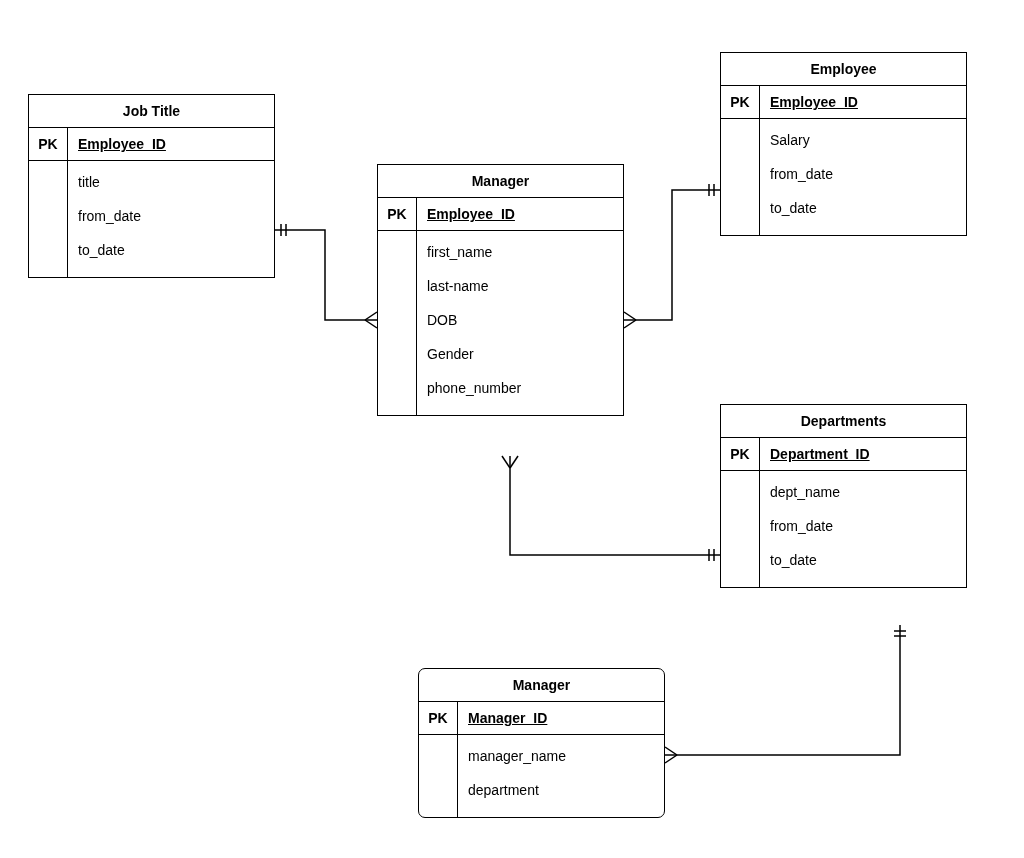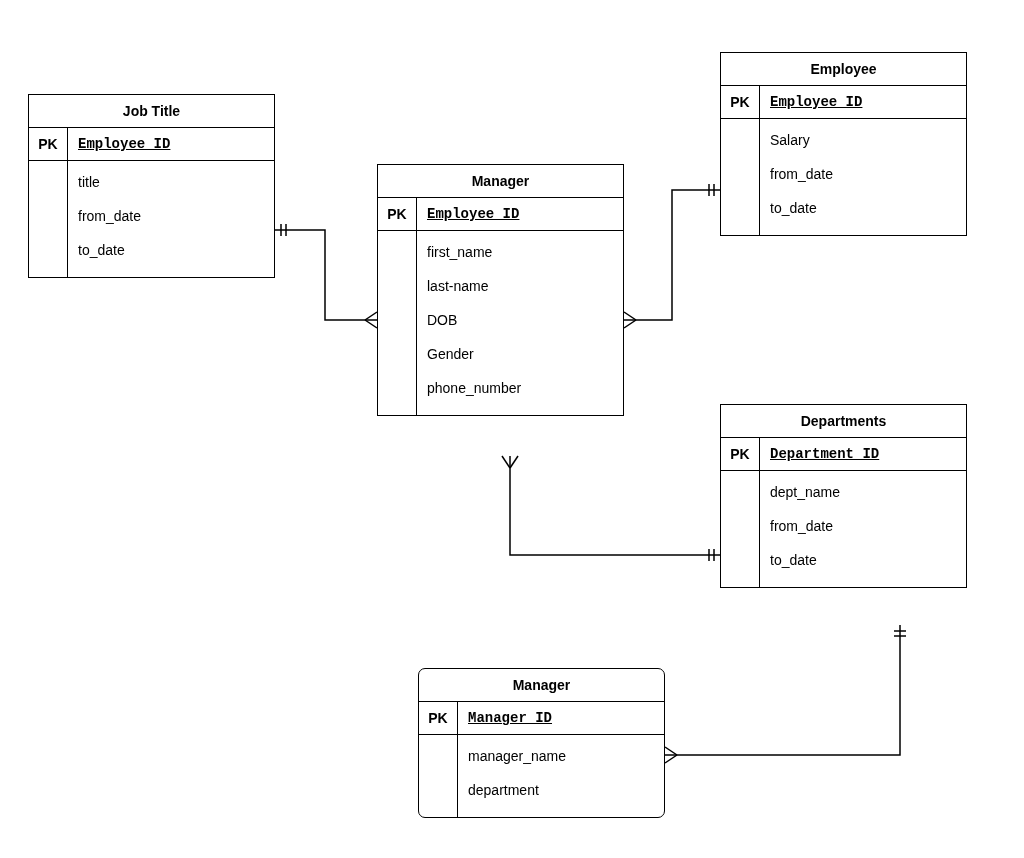--- a/index.html
+++ b/index.html
@@ -33,21 +33,20 @@
     font-weight: bold;
     text-align: center;
     padding: 8px 0;
     border-right: 1.5px solid #000;
   }
   .pk-name {
     flex: 1;
     padding: 8px 10px;
     font-weight: bold;
     text-decoration: underline;
-    font-family: Liberation Mono, monospace;
   }
   .attrs-row {
     display: flex;
   }
   .attrs-left {
     width: 38px;
     border-right: 1.5px solid #000;
   }
   .attrs-list {
     flex: 1;

